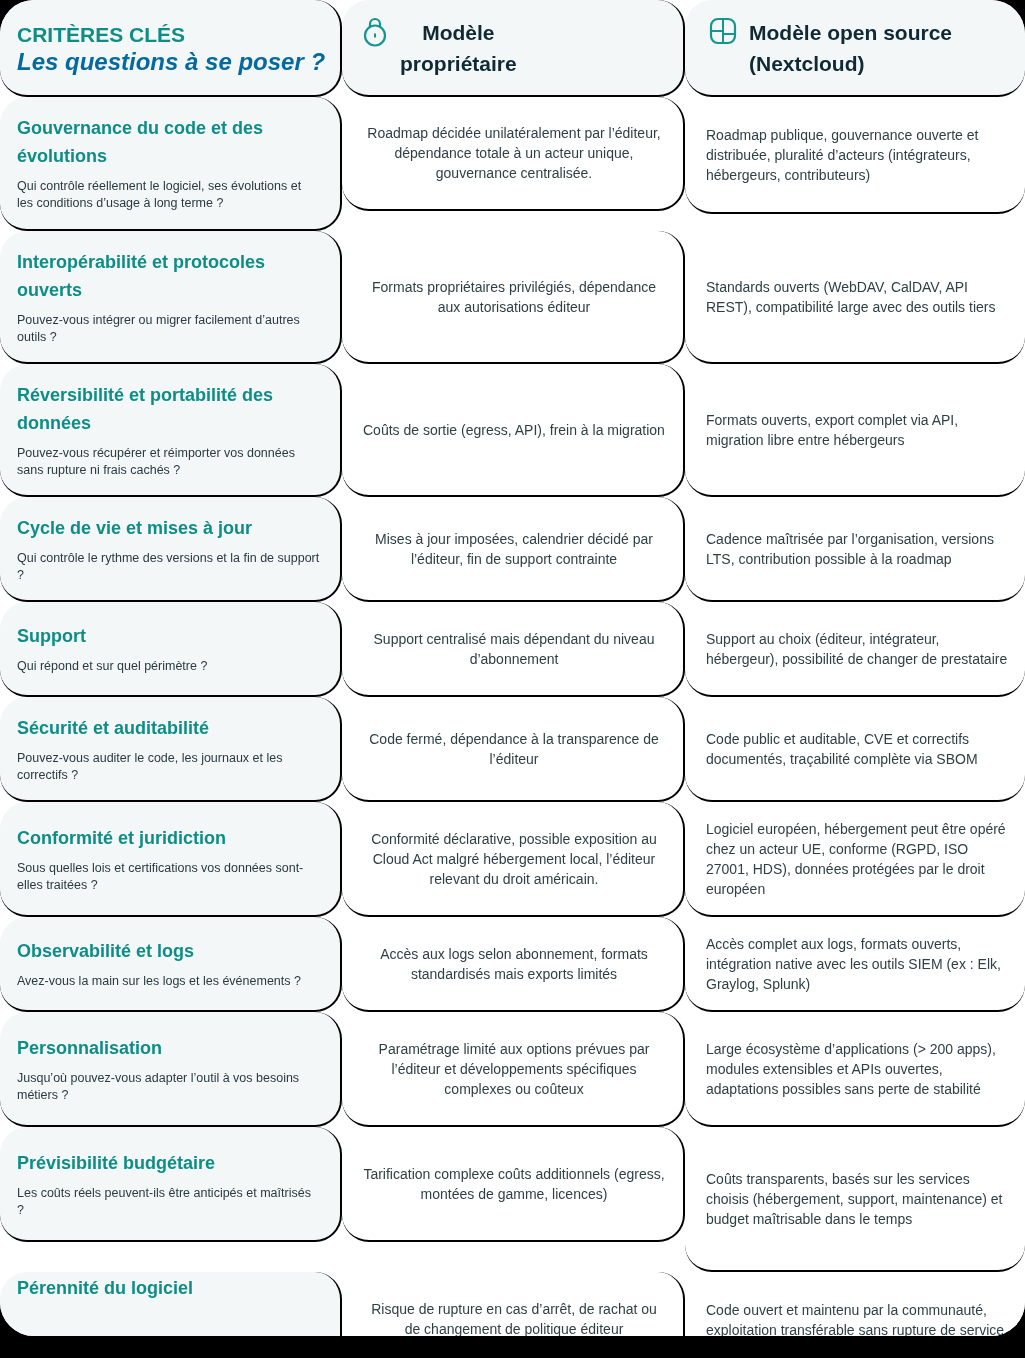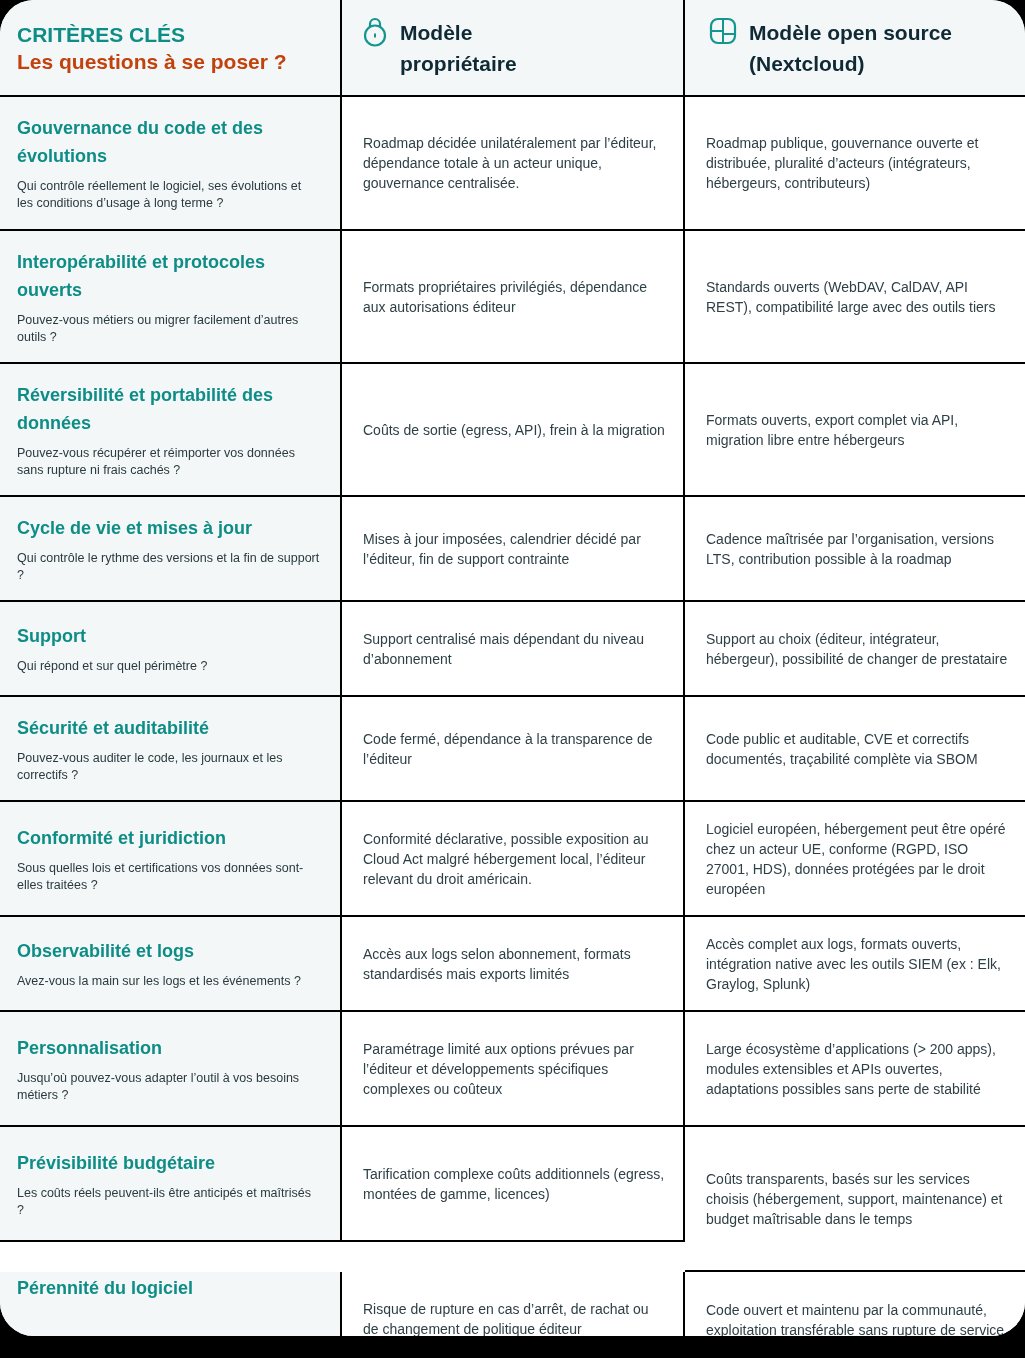--- a/index.html
+++ b/index.html
@@ -2,28 +2,28 @@
 <html><head>
   <meta charset="utf-8">
   <style>
     html, body { margin: 0; padding: 0; background: #000; }
     body { width: 1025px; height: 1358px; overflow: hidden; font-family: "Liberation Sans", "DejaVu Sans", sans-serif; }
     .card {
       position: absolute; left: 0; top: 0; width: 1025px; height: 1336px;
       background: #ffffff; border-radius: 34px; overflow: hidden;
     }
     .grid { display: grid; grid-template-columns: 342px 343px 340px; }
-    .cell { box-sizing: border-box; border-bottom: 2px solid #000; position: relative; }
+    .cell { box-sizing: border-box; border-bottom: 2px solid #000; position: relative; border-radius: 27px; }
     .cell.c0 { background: #f3f7f7; border-right: 2px solid #000; }
-    .cell.c1 { background: #ffffff; border-right: 2px solid #000; }
+    .cell.c1 { background: #ffffff; border-right: 2px solid #000; text-align: center; }
     .cell.c2 { background: #ffffff; }
     .head .cell { background: #f3f7f7; height: 97px; }
     .head .c0 { padding: 22px 0 0 17px; }
     .kicker { color: #0e8d87; font-weight: 700; font-size: 21px; line-height: 26px; }
-    .headline { color: #c2410c; font-weight: 700; font-size: 21px; line-height: 28px; }
+    .headline { color: #0369a1; font-weight: 700; font-size: 24px; line-height: 28px; font-style: italic; }
     .colhead { display: flex; align-items: flex-start; padding: 17px 0 0 20px; }
     .colhead .icon { width: 26px; height: 30px; margin-right: 12px; margin-top: 0px; flex: 0 0 auto; }
     .colhead .title { color: #0f2a35; font-weight: 700; font-size: 21px; line-height: 31px; }
     .crit { padding: 0 20px 0 17px; display: flex; flex-direction: column; justify-content: center; }
     .crit-title { color: #0e8d87; font-weight: 700; font-size: 18px; line-height: 28px; }
     .crit-q { color: #2a3a40; font-size: 12.5px; line-height: 17px; margin-top: 8px; }
     .desc { padding: 0 18px 0 21px; display: flex; align-items: center; color: #2e3f45; font-size: 14px; line-height: 20px; }
     .c2.desc { padding-left: 21px; padding-right: 14px; }
     .nob { border-bottom: none !important; gap: 38px; }
   </style>
@@ -68,31 +68,31 @@
       </div>
     </div>
   </div>
 
   <div id="rows">
       <div class="grid">
         <div class="cell c0 crit" style="height:134px">
           <div class="crit-title">Gouvernance du code et des évolutions</div>
           <div class="crit-q">Qui contrôle réellement le logiciel, ses évolutions et les conditions d’usage à long terme ?</div>
         </div>
-        <div class="cell c1 desc" style="height:134px">
+        <div class="cell c1 desc" style="height:114px">
           <span>Roadmap décidée unilatéralement par l’éditeur, dépendance totale à un acteur unique, gouvernance centralisée.</span>
         </div>
-        <div class="cell c2 desc" style="height:134px">
+        <div class="cell c2 desc" style="height:117px">
           <span>Roadmap publique, gouvernance ouverte et distribuée, pluralité d’acteurs (intégrateurs, hébergeurs, contributeurs)</span>
         </div>
       </div>
       <div class="grid">
         <div class="cell c0 crit" style="height:133px">
           <div class="crit-title">Interopérabilité et protocoles ouverts</div>
-          <div class="crit-q">Pouvez-vous métiers ou migrer facilement d’autres outils ?</div>
+          <div class="crit-q">Pouvez-vous intégrer ou migrer facilement d’autres outils ?</div>
         </div>
         <div class="cell c1 desc" style="height:133px">
           <span>Formats propriétaires privilégiés, dépendance aux autorisations éditeur</span>
         </div>
         <div class="cell c2 desc" style="height:133px">
           <span>Standards ouverts (WebDAV, CalDAV, API REST), compatibilité large avec des outils tiers</span>
         </div>
       </div>
       <div class="grid">
         <div class="cell c0 crit" style="height:133px">

